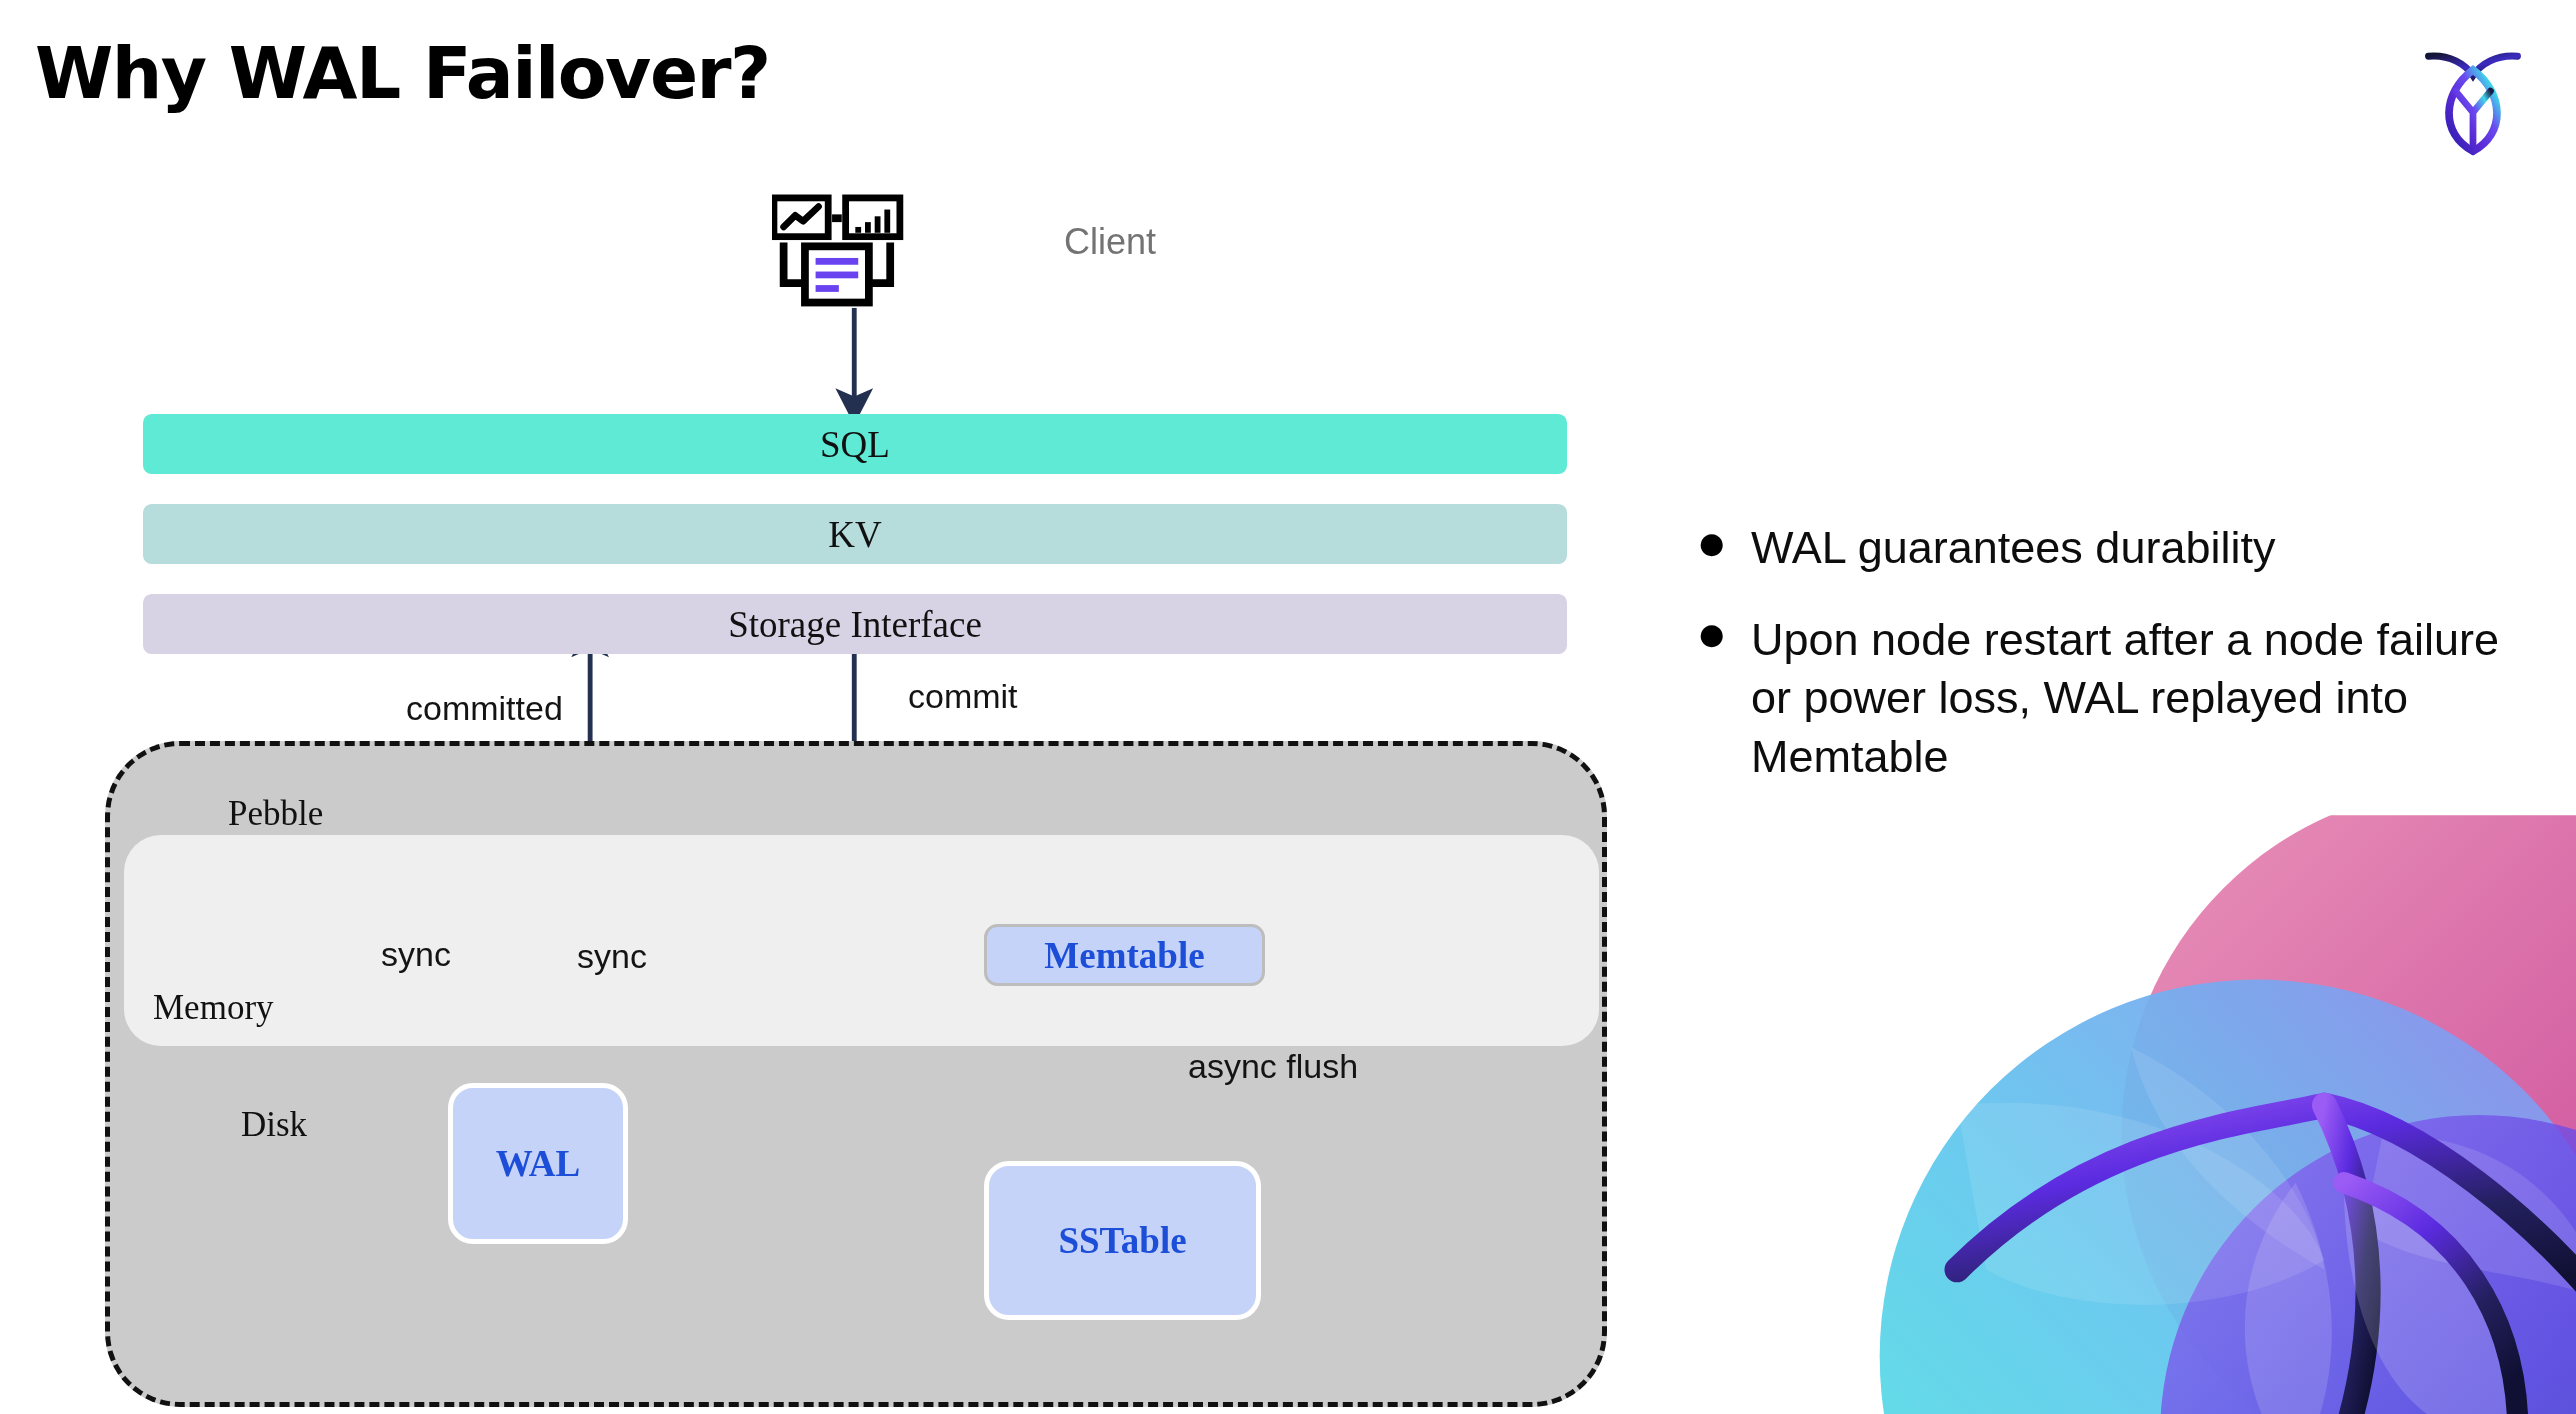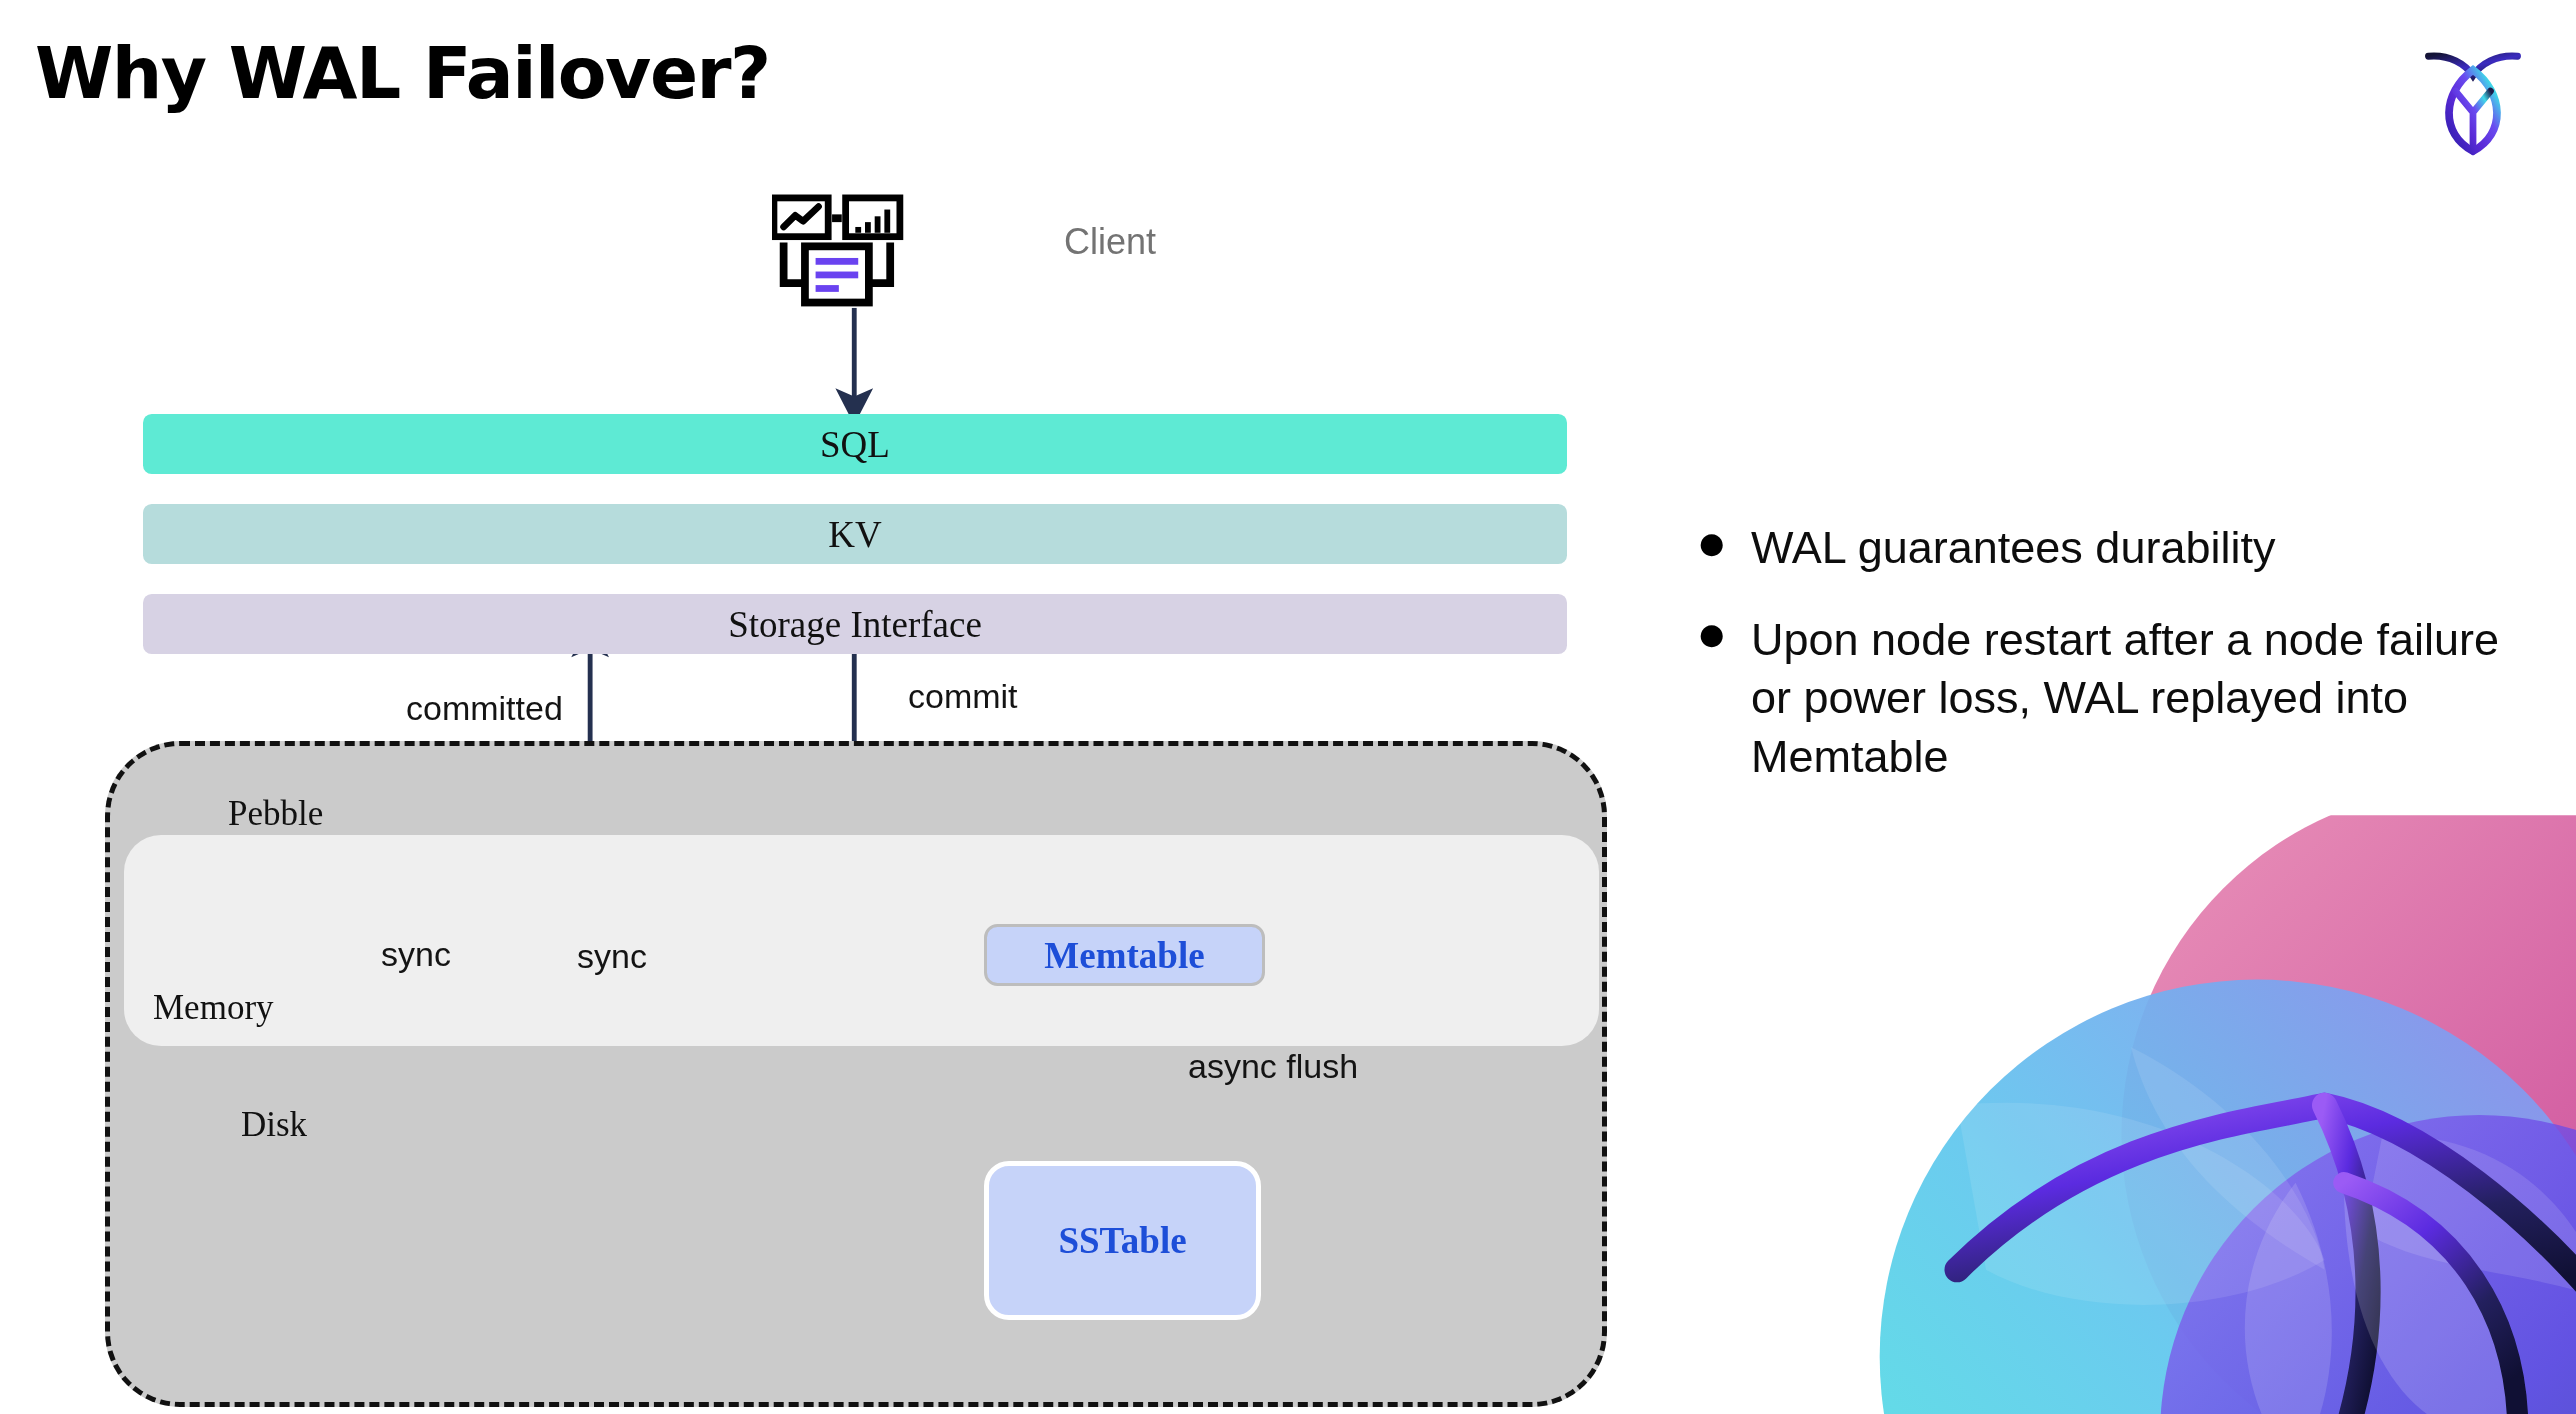--- a/index.html
+++ b/index.html
@@ -337,20 +337,21 @@
 
   <div id="pebble-container">
     <div id="memory-region"></div>
   </div>
 
   <div id="label-pebble" class="region-label">Pebble</div>
   <div id="label-memory" class="region-label">Memory</div>
   <div id="label-disk" class="region-label">Disk</div>
 
   <div id="node-memtable" class="node-box">Memtable</div>
+  <div id="node-wal" class="node-box">WAL</div>
   <div id="node-sstable" class="node-box">SSTable</div>
 
   <div id="label-committed" class="edge-label">committed</div>
   <div id="label-commit" class="edge-label">commit</div>
   <div id="label-sync-left" class="edge-label">sync</div>
   <div id="label-sync-right" class="edge-label">sync</div>
   <div id="label-async" class="edge-label">async flush</div>
 </div>
 
 <div id="bullet-list">

